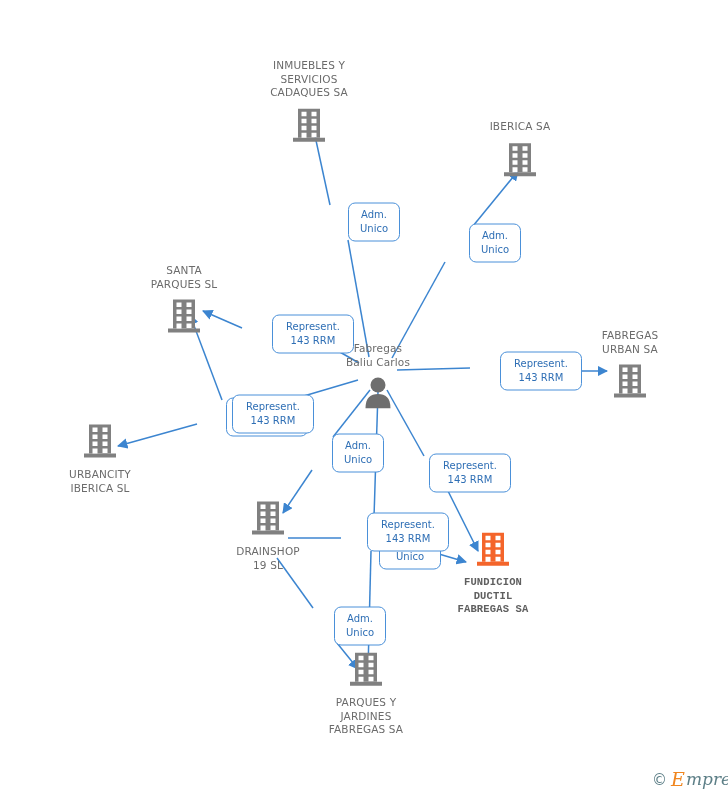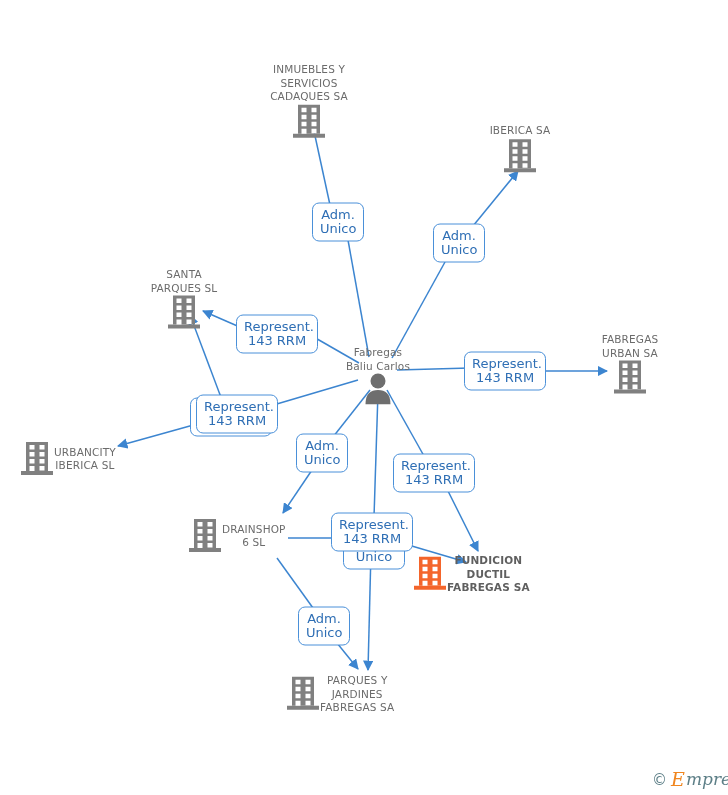--- a/index.html
+++ b/index.html
@@ -31,53 +31,56 @@
   }
   .node-inner {
     position: absolute;
     left: 0;
     top: 0;
     transform: translate(-50%, -50%);
     display: flex;
     flex-direction: column;
     align-items: center;
     width: 160px;
-  }
-  .node-inner.label-below { flex-direction: row; }
+    gap: 8px;
+  }
+  .node-inner.label-below { flex-direction: column; }
   .node-label {
     font-size: 10.5px;
     line-height: 13.5px;
     color: #6b6b6b;
     text-align: center;
     letter-spacing: 0.15px;
     white-space: pre-line;
   }
   .node-label.bold {
     font-weight: bold;
     color: #5f5f5f;
+    font-family: Liberation Mono, monospace;
   }
   .bldg {
     display: block;
   }
   .person {
     display: block;
   }
   .tag {
     position: absolute;
     transform: translate(-50%, -50%);
     background: #ffffff;
     border: 1.4px solid #4a90d9;
     border-radius: 7px;
     color: #2f6fb5;
-    font-size: 13px;
+    font-size: 10px;
     line-height: 14px;
     text-align: center;
     padding: 4px 7px 5px 7px;
     white-space: pre-line;
     box-sizing: border-box;
+    margin-left: 36px;
   }
   .watermark {
     position: absolute;
     display: flex;
     align-items: center;
     gap: 4px;
     font-size: 15px;
   }
   .wm-c {
     color: #5d7f87;
@@ -251,21 +254,21 @@
         <rect x="9.5" y="4" width="5" height="4.5" fill="#fff"></rect>
           <rect x="19.5" y="4" width="5" height="4.5" fill="#fff"></rect>
         <rect x="9.5" y="11" width="5" height="4.5" fill="#fff"></rect>
           <rect x="19.5" y="11" width="5" height="4.5" fill="#fff"></rect>
         <rect x="9.5" y="18" width="5" height="4.5" fill="#fff"></rect>
           <rect x="19.5" y="18" width="5" height="4.5" fill="#fff"></rect>
         <rect x="9.5" y="25" width="5" height="5" fill="#fff"></rect>
           <rect x="19.5" y="25" width="5" height="4.5" fill="#fff"></rect>
       </svg>
       <div class="node-label">DRAINSHOP
-6 SL</div>
+19 SL</div>
     </div>
   </div>
 
   <div class="node" style="left:493px; top:574px;">
     <div class="node-inner label-below">
       <svg class="bldg" width="34" height="36" viewBox="0 0 34 36">
         <rect x="6" y="1" width="22" height="29" fill="#f4652b"></rect>
         <rect x="1" y="30" width="32" height="4" fill="#f4652b"></rect>
         <rect x="9.5" y="4" width="5" height="4.5" fill="#fff"></rect>
           <rect x="19.5" y="4" width="5" height="4.5" fill="#fff"></rect>

